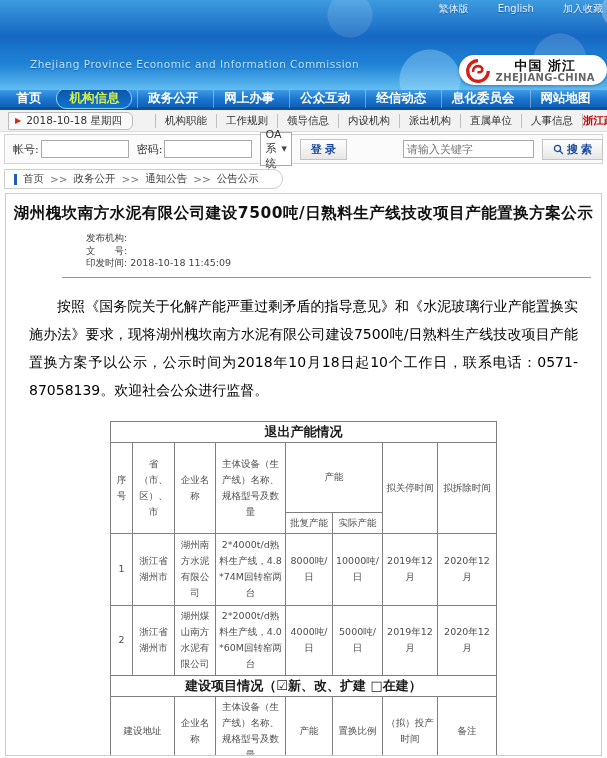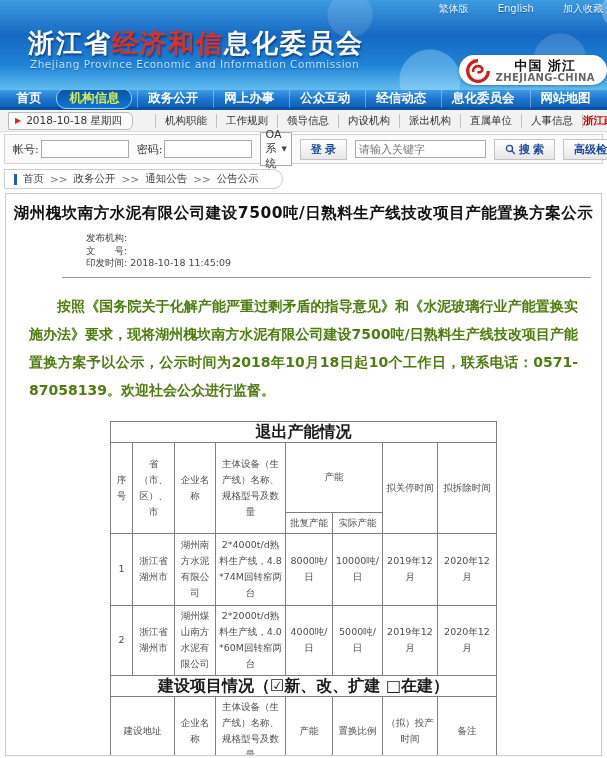--- a/index.html
+++ b/index.html
@@ -55,60 +55,59 @@
   .loginbar label { margin-right:2px; white-space:nowrap; }
   .txt { border:1px solid #a9a9a9; background:#fff; height:18px; width:88px; margin-right:8px;
     font-size:11px; padding:0 3px; }
   .fake-select { border:1px solid #a9a9a9; background:#fff; height:34px; width:64px;
     display:flex; align-items:center; justify-content:space-between; padding:0 4px; margin-right:8px; cursor:pointer; }
   .fake-select .caret { font-size:7px; color:#444; }
   .btn { background:linear-gradient(180deg,#ffffff,#e7e7e7); border:1px solid #c3c3c3;
     color:#16479d; font-weight:bold; font-size:11px; padding:2px 10px; margin-right:8px;
     cursor:pointer; white-space:nowrap; display:flex; align-items:center; }
   .btn svg { width:11px; height:11px; margin-right:3px; }
-  .kw { width:131px; }
+  .kw { width:131px;margin-left:48px; }
 
   
   .crumb-row { padding:5px 0 3px 4px; }
   .crumb { display:inline-flex; align-items:center; border:1px solid #ccc; background:#fff;
     border-radius:0 10px 10px 0; padding:2px 20px 2px 6px; font-size:10.5px; color:#444; }
   .crumb-bar { width:3px; height:11px; background:#1b5fb8; margin-right:5px; }
   .crumb span { margin:0 3px; cursor:pointer; }
   .crumb .sep { color:#777; cursor:default; }
 
   
   .content { margin:1px 5px 0 5px; border:1px solid #ccc; height:563px; background:#fff;
     padding-top:9px; overflow:hidden; }
   .art-title { text-align:center; font-size:15.5px; font-weight:bold; color:#111;
     letter-spacing:.5px; }
   .meta { margin:8px 0 0 80px; font-size:9.5px; color:#444; line-height:12.5px; }
   .meta-row { white-space:pre; }
   .rule { border:none; border-top:1px solid #999; margin:7px 10px 0 56px; }
-  .body-p { margin:14px 23px 0 23px; font-size:14px; color:#4d7c0f; line-height:28px;
-    text-align:justify; text-indent:2em;font-weight:bold; }
+  .body-p { margin:14px 23px 0 23px; font-size:14px; color:#000000; line-height:28px;
+    text-align:justify; text-indent:2em; }
 
   
   table.cap { border-collapse:collapse; table-layout:fixed; width:386px; margin:17px auto 0 auto;
     font-size:9.5px; color:#4d4d4d; }
   table.cap td { border:1px solid #7f7f7f; text-align:center; vertical-align:middle;
     padding:2px 2px; line-height:16px; word-break:break-all; }
-  td.ttl { font-size:16px; font-weight:bold; color:#1a1a1a; line-height:14px; padding:2px; word-break:keep-all; }
+  td.ttl { font-size:13px; font-weight:bold; color:#1a1a1a; line-height:14px; padding:2px; word-break:keep-all; }
   tr.hdr1 { height:70px; } tr.r1 { height:72px; } tr.r2 { height:70px; }
   tr.hdr2 { height:54px; }
 </style>
 </head>
 <body>
 
 <div class="banner">
   <div class="top-links">
     <span>繁体版</span>
     <span>English</span>
     <span>加入收藏</span>
   </div>
-  <div class="site-title"><span>浙江省</span><span class="red">经济和信</span><span>息化委员会</span></div>
   <div class="site-sub">Zhejiang Province Economic and Information Commission</div>
   <div class="logo-pill">
     <svg viewBox="0 0 24 24">
       <path d="M12 2.5 a9.5 9.5 0 1 0 9.5 9.5" stroke="#d02018" stroke-width="3" fill="none"></path>
       <path d="M7.5 13 c-.5-3 1.5-5.5 4.5-5.5 2.5 0 4.5 1.5 4 3.5-.4 1.8-2.5 2.5-4.5 2" stroke="#d02018" stroke-width="2.4" fill="none"></path>
     </svg>
     <div>
       <div class="logo-cn">中国 浙江</div>
       <div class="logo-en">ZHEJIANG-CHINA</div>
     </div>

